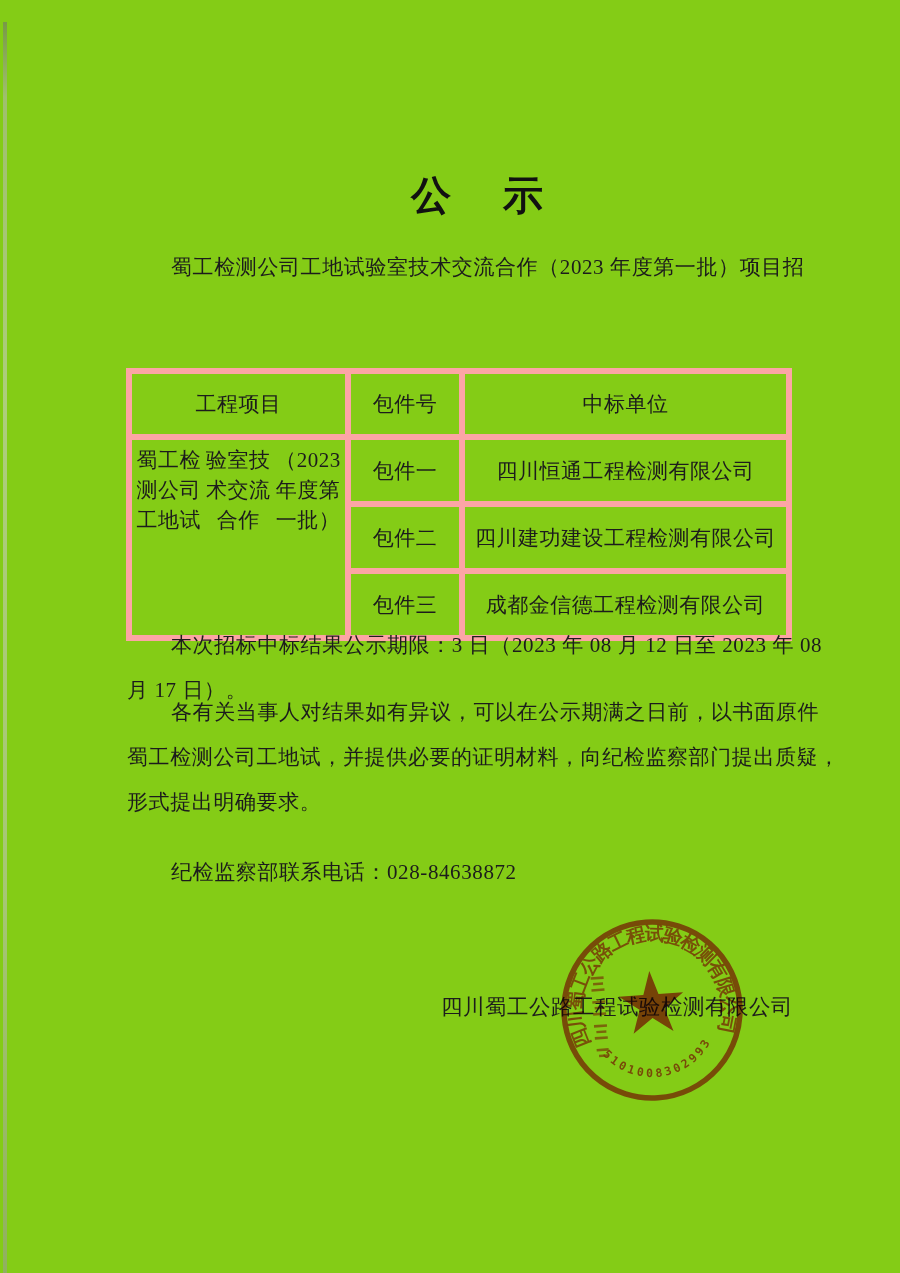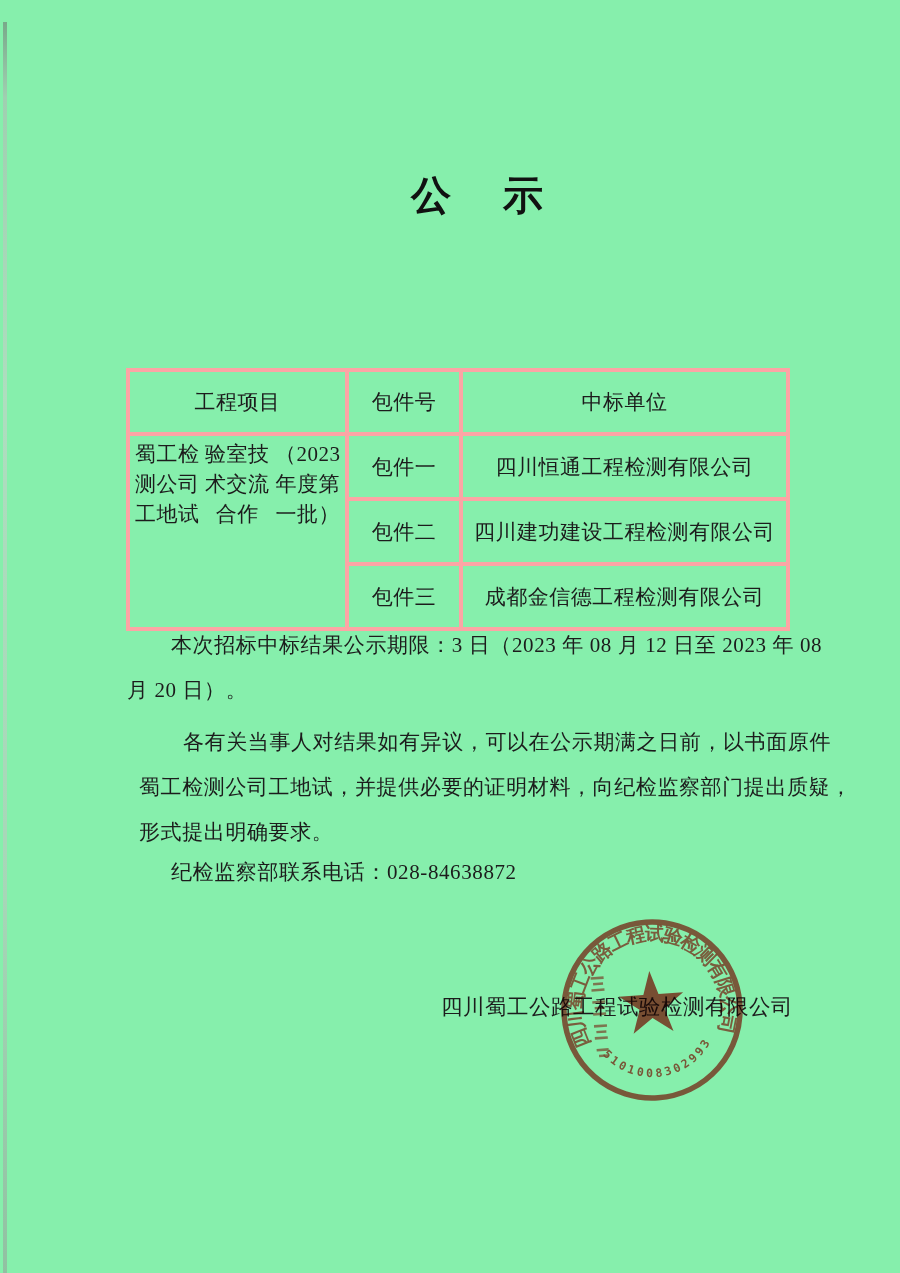--- a/index.html
+++ b/index.html
@@ -1,51 +1,51 @@
 <!DOCTYPE html>
 <html><head>
 <meta charset="utf-8">
 <style>
   html,body{margin:0;padding:0;background:#ffffff;}
   .page{
     position:relative;
     width:900px;height:1273px;
-    background:#86efac;
+    background:#84cc16;
     overflow:hidden;
     font-family:"Liberation Serif","DejaVu Serif",serif;
     color:#1c1c1c;
   }
   .scan-edge{
     position:absolute;left:3px;top:22px;width:4px;height:1251px;
     background:linear-gradient(to bottom,#6f6f6f,#b5b5b5 6%,#cfcfcf 30%,#c2c2c2 70%,#9a9a9a);
     opacity:.55;
   }
   .doc-title{
     position:absolute;left:0;top:168px;width:960px;
     margin:0;text-align:center;
     font-size:40px;font-weight:700;letter-spacing:6px;
     color:#111;
   }
   .para{position:absolute;left:127px;width:676px;}
   .line{font-size:21px;line-height:45px;letter-spacing:0.6px;white-space:nowrap;}
   .indent{padding-left:44px;}
   .p-intro{top:245px;}
   .p-period{top:623px;}
-  .p-objection{top:720px;margin-left:12px;}
+  .p-objection{top:690px;}
   .contact-line{position:absolute;left:127px;top:850px;width:676px;}
   table.results{
     position:absolute;left:126px;top:368px;
     border-collapse:collapse;table-layout:fixed;
     width:660px;
   }
   table.results col.c1{width:219px;}
   table.results col.c2{width:114px;}
   table.results col.c3{width:327px;}
   table.results th,table.results td{
-    border:4px solid #fca5a5;
+    border:6px solid #fca5a5;
     font-size:21px;font-weight:400;
     text-align:center;vertical-align:middle;
     padding:0;letter-spacing:0.5px;margin-left:8px;
   }
   table.results tr.hdr th{height:60px;}
   table.results tr.datarow td{height:61px;}
   .project-cell{
     display:flex;flex-direction:row;justify-content:space-evenly;
     height:185px;
   }
@@ -63,20 +63,21 @@
 </head>
 <body>
 
 <div class="page">
 
   <div class="scan-edge"></div>
 
   <h1 class="doc-title">公　示</h1>
 
   <div class="para p-intro">
+    <div class="line indent">蜀工检测公司工地试验室技术交流合作（2023 年度第一批）项目招</div>
   </div>
 
   <table class="results">
     <colgroup>
         <col class="c1">
         <col class="c2">
         <col class="c3">
       </colgroup>
     <tbody>
         <tr class="hdr">
@@ -101,21 +102,21 @@
     </tr>
     <tr class="datarow">
       <td>包件三</td>
       <td>成都金信德工程检测有限公司</td>
     </tr>
   </tbody>
     </table>
 
   <div class="para p-period">
     <div class="line indent">本次招标中标结果公示期限：3 日（2023 年 08 月 12 日至 2023 年 08</div>
-    <div class="line">月 20 日）。</div>
+    <div class="line">月 17 日）。</div>
   </div>
 
   <div class="para p-objection">
     <div class="line indent">各有关当事人对结果如有异议，可以在公示期满之日前，以书面原件</div>
     <div class="line">蜀工检测公司工地试，并提供必要的证明材料，向纪检监察部门提出质疑，</div>
     <div class="line">形式提出明确要求。</div>
   </div>
 
   <div class="contact-line">
     <div class="line indent">纪检监察部联系电话：028-84638872</div>

